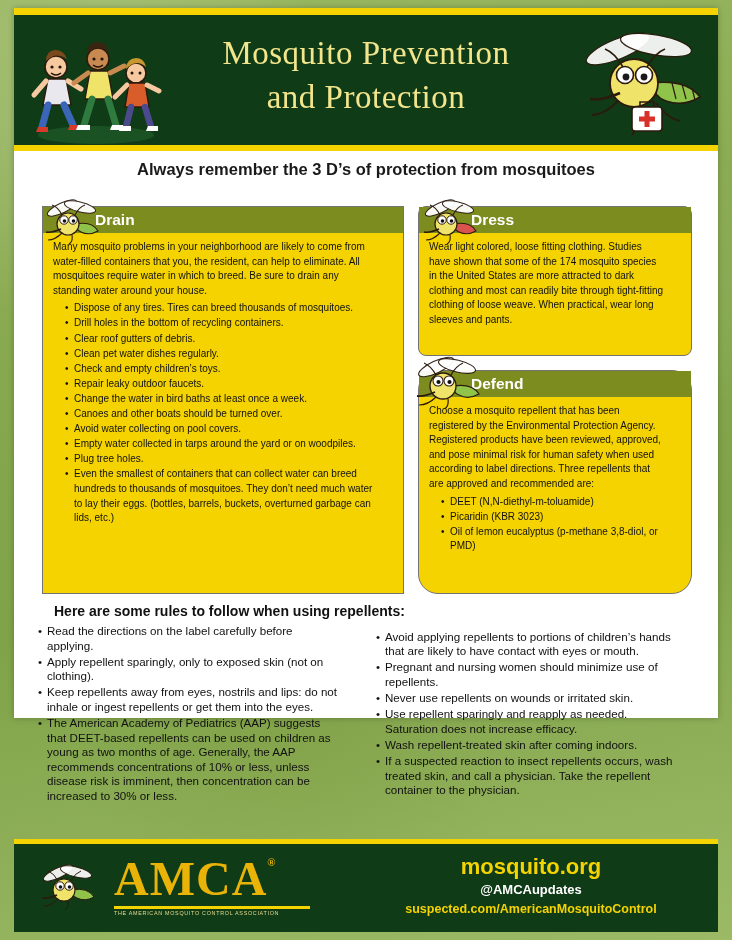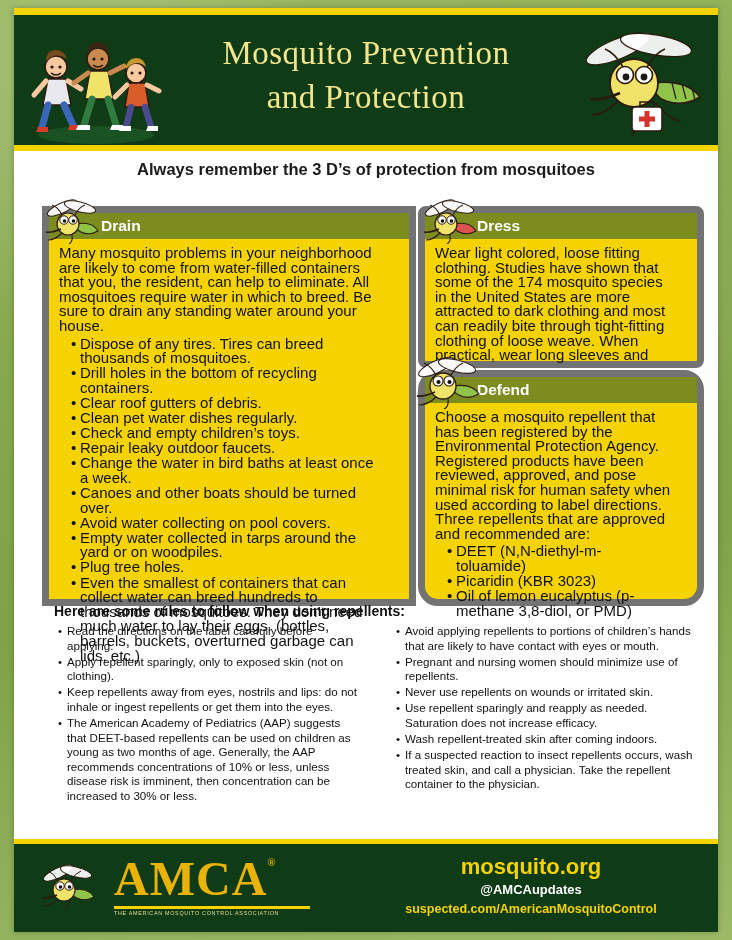--- a/index.html
+++ b/index.html
@@ -21,21 +21,21 @@
       radial-gradient(circle at 15% 12%, rgba(255,255,255,0.18), rgba(255,255,255,0) 22%),
       radial-gradient(circle at 82% 30%, rgba(255,255,255,0.12), rgba(255,255,255,0) 20%),
       radial-gradient(circle at 40% 75%, rgba(120,150,60,0.35), rgba(120,150,60,0) 28%),
       linear-gradient(170deg, #9ab862 0%, #86a84e 35%, #7fa348 60%, #9cba66 100%);
   }
   .sheet {
     position: absolute;
     left: 14px;
     top: 8px;
     width: 704px;
-    height: 924px;
+    height: 710px;
     background: #ffffff;
     box-shadow: 0 0 6px rgba(0,0,0,0.25);
   }
   
   .hdr-top-bar {
     position: absolute;
     left: 0; top: 0;
     width: 704px; height: 7px;
     background: #f5d300;
   }
@@ -71,37 +71,37 @@
     width: 704px;
     text-align: center;
     font-size: 16.5px;
     font-weight: bold;
     color: #1a1a1a;
   }
   
   .panel {
     position: absolute;
     background: #f5d300;
-    border: 7px solid #737373;
+    border: 1px solid #737373;
   }
   .panel-head {
     height: 26px;
     background: #7d8c1f;
     display: flex;
     align-items: center;
   }
   .panel-head .ph-title {
     color: #ffffff;
     font-size: 15.5px;
     font-weight: bold;
     padding-left: 52px;
   }
   .panel-body {
     padding: 7px 26px 8px 10px;
-    font-size: 15px;
+    font-size: 10px;
     line-height: 14.6px;
     color: #111;
   }
   .panel-body p { margin: 0 0 3px 0; }
   ul.bullets {
     margin: 2px 0 0 0;
     padding: 0 0 0 12px;
     list-style: none;
   }
   ul.bullets li {
@@ -121,24 +121,25 @@
   
   .rules-title {
     position: absolute;
     left: 40px; top: 595px;
     font-size: 14px;
     font-weight: bold;
     color: #111;
   }
   .rules-cols {
     position: absolute;
-    left: 36px; top: 614px;
+    left: 16px; top: 614px;
     width: 650px;
     display: flex;
     gap: 26px;
+    align-items: center;
   }
   .rules-col { width: 312px; }
   .rules-col ul.bullets { padding-left: 8px; }
   .rules-col ul.bullets li {
     font-size: 11.6px;
     line-height: 14.6px;
     color: #111;
     margin-bottom: 1.5px;
   }
   

